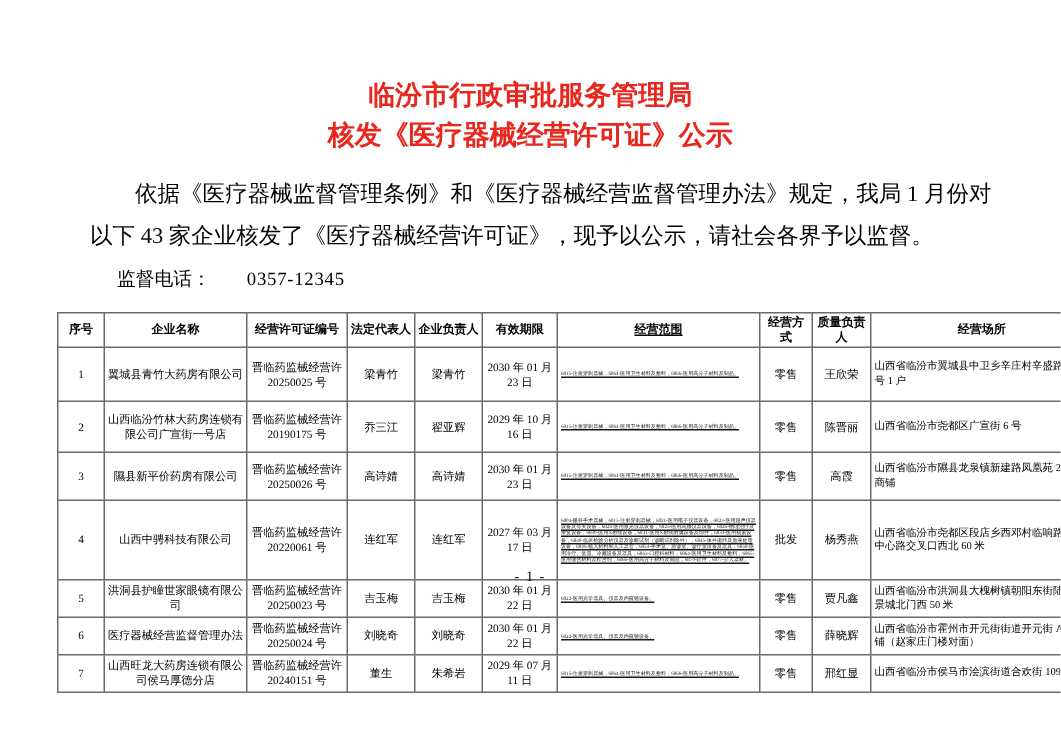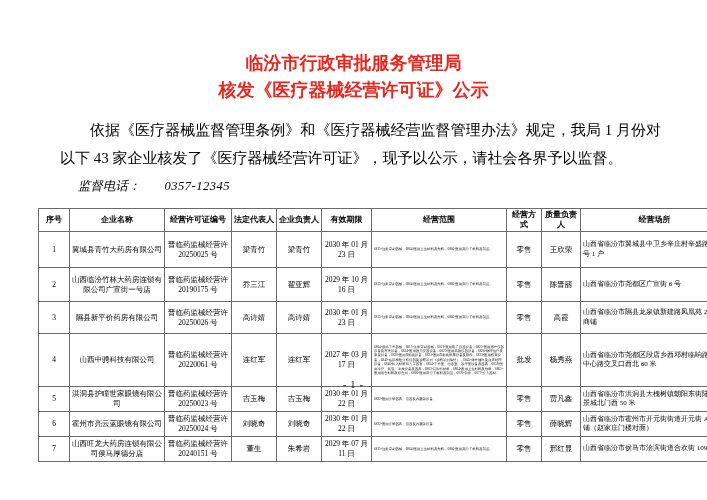--- a/index.html
+++ b/index.html
@@ -8,39 +8,39 @@
     font-family:"Liberation Serif","DejaVu Serif",serif;color:#000;
   }
   .page{position:relative;width:707px;height:408px;}
   .title{margin:0;text-align:center;font-weight:bold;font-size:18px;line-height:27px;}
   .title.first{padding-top:50px;}
   .issue{margin-top:7px;text-align:center;font-weight:bold;font-size:13px;}
   .body-text{
     margin:12px 46px 0 60px;font-size:15px;line-height:28px;
     text-indent:2em;text-align:justify;
   }
-  .phone-line{margin:0 46px 0 78px;font-size:12.5px;line-height:28px;font-style:italic;}
+  .phone-line{margin:0 46px 0 78px;font-size:12.5px;line-height:28px;}
   .phone-num{margin-left:24px;letter-spacing:0.5px;}
   table{
     border-collapse:collapse;table-layout:fixed;
     margin:8px 0 0 38px;width:640px;
   }
   th,td{border:0.8px solid #6b6b6b;padding:1px 2px;vertical-align:middle;overflow:hidden;}
   th{font-size:8px;font-weight:bold;text-align:center;line-height:1.25;}
   td{font-size:7.5px;text-align:center;line-height:1.3;word-break:break-all;}
   td.c-name{text-align:center;}
   td.c-scope{font-size:3.4px;line-height:1.3;text-align:left;color:#1a1a1a;}
   td.c-premises{font-size:7px;text-align:left;}
   .c-no{width:26px;}
   .c-name{width:90px;}
   .c-license{width:62px;}
   .c-legal{width:40px;}
   .c-manager{width:40px;}
   .c-valid{width:45px;}
-  .c-scope{width:130px;}
+  .c-scope{width:130px;text-decoration:underline;}
   .c-mode{width:30px;margin-left:48px;}
   .c-quality{width:34px;}
   .c-premises{width:143px;}
   tbody tr:nth-child(1) td{height:33px;}
   tbody tr:nth-child(2) td{height:31px;}
   tbody tr:nth-child(3) td{height:29px;}
   tbody tr:nth-child(4) td{height:50px;}
   tbody tr:nth-child(5) td{height:22px;}
   tbody tr:nth-child(6) td{height:22px;}
   tbody tr:nth-child(7) td{height:22px;}
@@ -127,21 +127,21 @@
           <td class="c-legal">吉玉梅</td>
           <td class="c-manager">吉玉梅</td>
           <td class="c-valid">2030 年 01 月 22 日</td>
           <td class="c-scope">6822-医用光学器具、仪器及内窥镜设备。</td>
           <td class="c-mode">零售</td>
           <td class="c-quality">贾凡鑫</td>
           <td class="c-premises">山西省临汾市洪洞县大槐树镇朝阳东街陆合御景城北门西 50 米</td>
         </tr>
         <tr>
           <td class="c-no">6</td>
-          <td class="c-name">霍州市亮云蓝眼镜有限公司</td>
+          <td class="c-name">医疗器械经营监督管理办法</td>
           <td class="c-license">晋临药监械经营许20250024 号</td>
           <td class="c-legal">刘晓奇</td>
           <td class="c-manager">刘晓奇</td>
           <td class="c-valid">2030 年 01 月 22 日</td>
           <td class="c-scope">6822-医用光学器具、仪器及内窥镜设备。</td>
           <td class="c-mode">零售</td>
           <td class="c-quality">薛晓辉</td>
           <td class="c-premises">山西省临汾市霍州市开元街街道开元街 A12 商铺（赵家庄门楼对面）</td>
         </tr>
         <tr>

